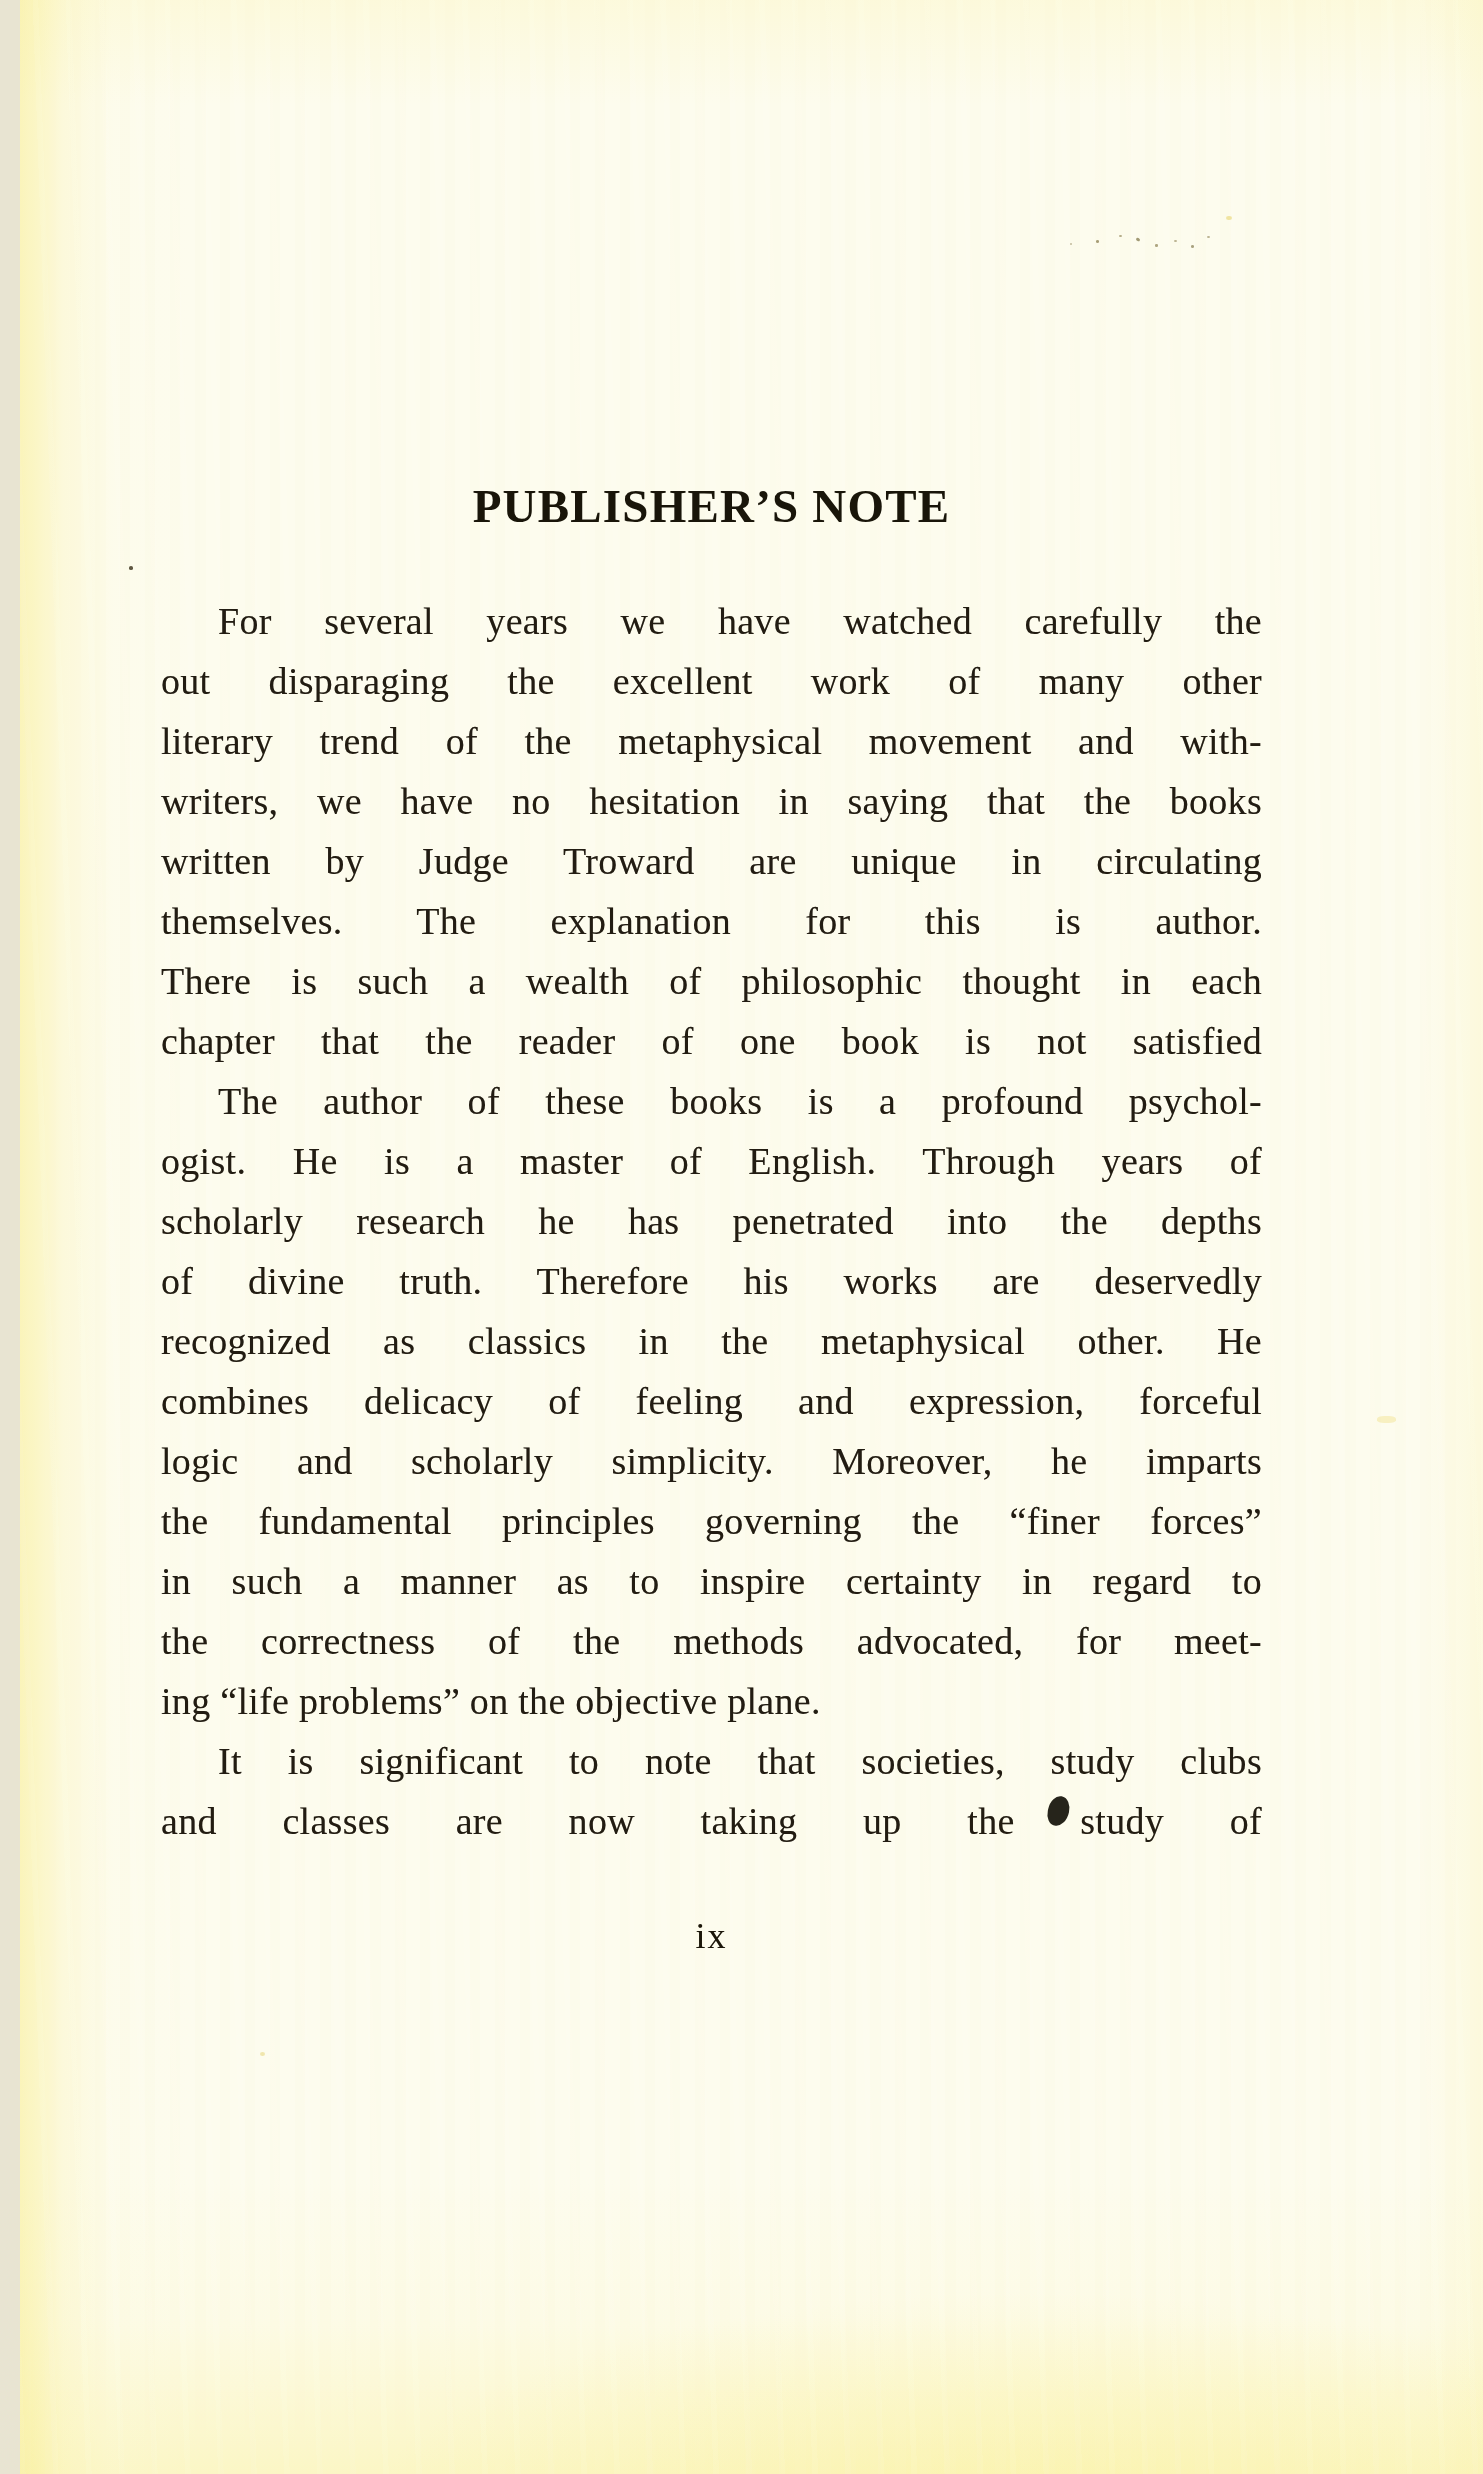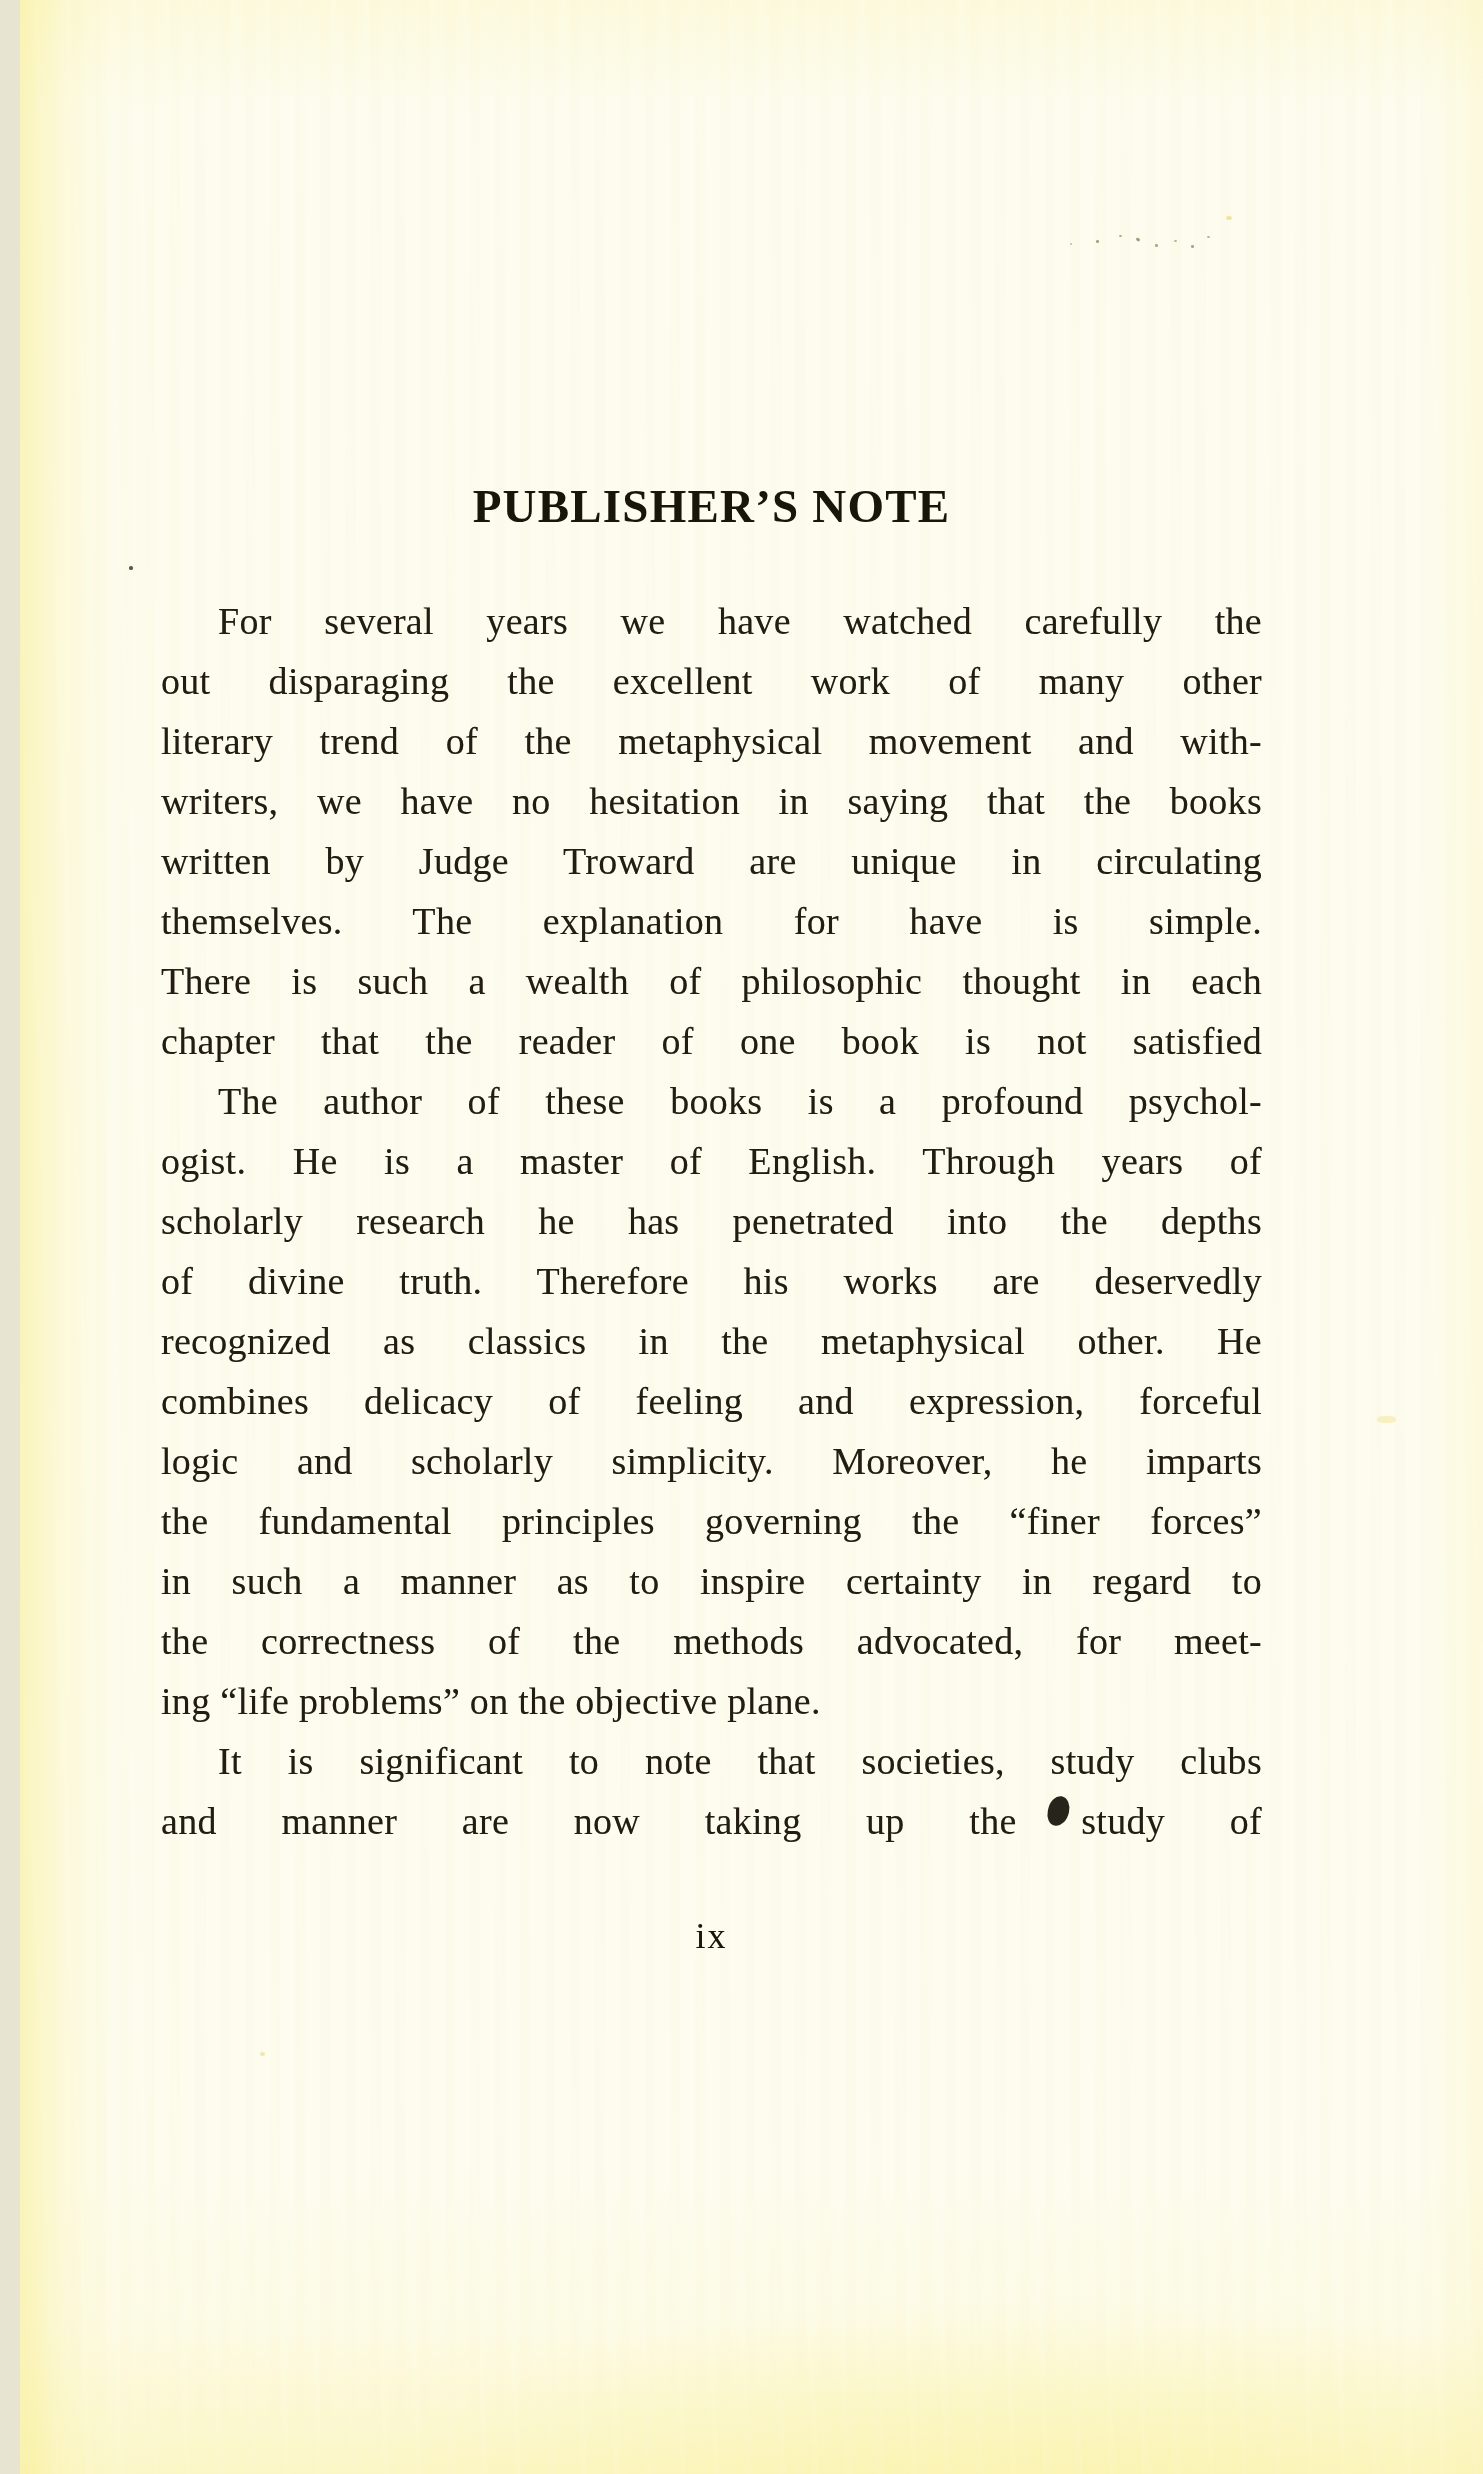--- a/index.html
+++ b/index.html
@@ -76,40 +76,40 @@
 
   <div class="title">PUBLISHER’S NOTE</div>
 
   <div class="body-block">
     <div>
       <div class="ln jst ind">For several years we have watched carefully the</div>
       <div class="ln jst">out disparaging the excellent work of many other</div>
       <div class="ln jst">literary trend of the metaphysical movement and with-</div>
       <div class="ln jst">writers, we have no hesitation in saying that the books</div>
       <div class="ln jst">written by Judge Troward are unique in circulating</div>
-      <div class="ln jst">themselves. The explanation for have is simple.</div>
+      <div class="ln jst">themselves. The explanation for this is author.</div>
       <div class="ln jst">There is such a wealth of philosophic thought in each</div>
       <div class="ln jst">chapter that the reader of one book is not satisfied</div>
     </div>
     <div>
       <div class="ln jst ind">The author of these books is a profound psychol-</div>
       <div class="ln jst">ogist. He is a master of English. Through years of</div>
       <div class="ln jst">scholarly research he has penetrated into the depths</div>
       <div class="ln jst">of divine truth. Therefore his works are deservedly</div>
       <div class="ln jst">recognized as classics in the metaphysical other. He</div>
       <div class="ln jst">combines delicacy of feeling and expression, forceful</div>
       <div class="ln jst">logic and scholarly simplicity. Moreover, he imparts</div>
       <div class="ln jst">the fundamental principles governing the “finer forces”</div>
       <div class="ln jst">in such a manner as to inspire certainty in regard to</div>
       <div class="ln jst">the correctness of the methods advocated, for meet-</div>
       <div class="ln">ing “life problems” on the objective plane.</div>
     </div>
     <div>
       <div class="ln jst ind">It is significant to note that societies, study clubs</div>
-      <div class="ln jst">and manner are now taking up the study of</div>
+      <div class="ln jst">and classes are now taking up the study of</div>
     </div>
   </div>
 
   <div class="folio">ix</div>
 
   <div class="ink-blot"></div>
 
   <div class="speck s1"></div>
   <div class="speck s2"></div>
   <div class="speck s3"></div>

